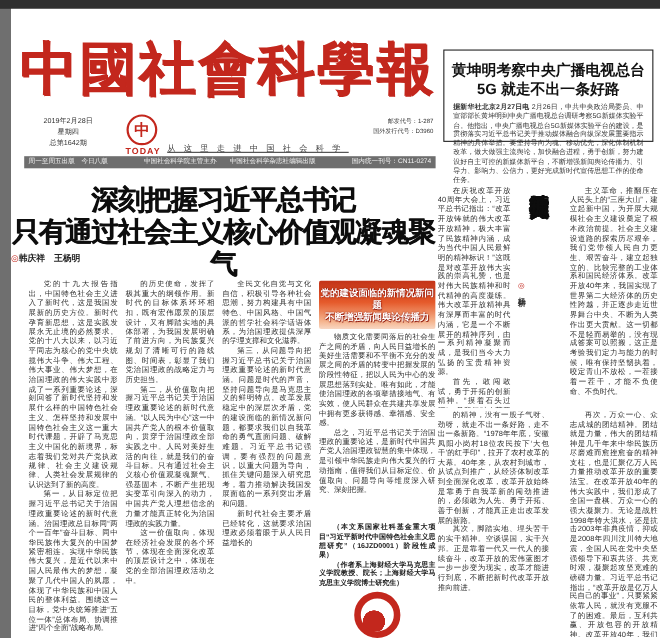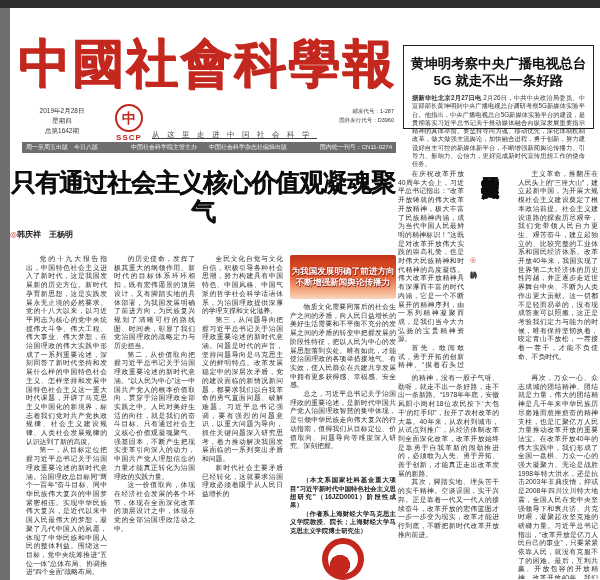--- a/index.html
+++ b/index.html
@@ -76,21 +76,21 @@
   <div class="abs mast-title">中國社會科學報</div>
 
   <div class="abs date-block">
     <div>2019年2月28日</div>
     <div>星期四</div>
     <div>总第1642期</div>
   </div>
 
   <div class="abs logo-wrap">
     <div class="logo-circle">中</div>
-    <div class="logo-sscp">SSCP</div>
+    <div class="logo-sscp">TODAY</div>
   </div>
 
   <div class="abs eng-block">
     <div class="slogan">从这里走进中国社会科学</div>
   </div>
 
   <div class="abs codes">
     <div>邮发代号：1-287</div>
     <div>国外发行代号：D3960</div>
   </div>
@@ -103,20 +103,21 @@
 
   <div class="abs news-box">
     <div class="news-h">
       <div>黄坤明考察中央广播电视总台</div>
       <div>5G 就走不出一条好路</div>
     </div>
     <p class="news-body"><span class="lead">据新华社北京2月27日电</span><span>  2月26日，中共中央政治局委员、中宣部部长黄坤明到中央广播电视总台调研考察5G新媒体实验平台。他指出，中央广播电视总台5G新媒体实验平台的建设，是贯彻落实习近平总书记关于推动媒体融合向纵深发展重要指示精神的具体举措。要坚持导向为魂、移动优先，深化体制机制改革，做大做强主流舆论，加快融合进程，勇于创新，努力建设好自主可控的新媒体新平台，不断增强新闻舆论传播力、引导力、影响力、公信力，更好完成新时代宣传思想工作的使命任务。</span></p>
   </div>
 
   <div class="abs main-h">
+    <div>深刻把握习近平总书记</div>
     <div>只有通过社会主义核心价值观凝魂聚气</div>
   </div>
   <div class="abs byline"><span class="dot">◎</span><span>韩庆祥　王杨明</span></div>
 
   <div class="abs col c1">
       <p>党的十九大报告指出，中国特色社会主义进入了新时代，这是我国发展新的历史方位。新时代孕育新思想，这是实践发展永无止境的必然要求。党的十八大以来，以习近平同志为核心的党中央统揽伟大斗争、伟大工程、伟大事业、伟大梦想，在治国理政的伟大实践中形成了一系列重要论述，深刻回答了新时代坚持和发展什么样的中国特色社会主义、怎样坚持和发展中国特色社会主义这一重大时代课题，开辟了马克思主义中国化的新境界，标志着我们党对共产党执政规律、社会主义建设规律、人类社会发展规律的认识达到了新的高度。</p>
       <p>第一，从目标定位把握习近平总书记关于治国理政重要论述的新时代意涵。治国理政总目标同“两个一百年”奋斗目标、同中华民族伟大复兴的中国梦紧密相连。实现中华民族伟大复兴，是近代以来中国人民最伟大的梦想，凝聚了几代中国人的夙愿，体现了中华民族和中国人民的整体利益。围绕这一目标，党中央统筹推进“五位一体”总体布局、协调推进“四个全面”战略布局。</p>
     </div>
   <div class="abs col c2">
       <p>的历史使命，发挥了极其重大的纲领作用。新时代的目标体系环环相扣，既有宏伟愿景的顶层设计，又有脚踏实地的具体部署，为我国发展明确了前进方向，为民族复兴规划了清晰可行的路线图、时间表，彰显了我们党治国理政的战略定力与历史担当。</p>
@@ -124,21 +125,21 @@
       <p>这一价值取向，体现在经济社会发展的各个环节，体现在全面深化改革的顶层设计之中，体现在党的全部治国理政活动之中。</p>
     </div>
   <div class="abs col c3">
       <p>全民文化自觉与文化自信，积极引导各种社会思潮，努力构建具有中国特色、中国风格、中国气派的哲学社会科学话语体系，为治国理政提供深厚的学理支撑和文化滋养。</p>
       <p>第三，从问题导向把握习近平总书记关于治国理政重要论述的新时代意涵。问题是时代的声音，坚持问题导向是马克思主义的鲜明特点。改革发展稳定中的深层次矛盾，党的建设面临的新情况新问题，都要求我们以自我革命的勇气直面问题、破解难题。习近平总书记强调，要有强烈的问题意识，以重大问题为导向，抓住关键问题深入研究思考，着力推动解决我国发展面临的一系列突出矛盾和问题。</p>
       <p>新时代社会主要矛盾已经转化，这就要求治国理政必须着眼于从人民日益增长的</p>
     </div>
 
   <div class="abs col c4">
     <div class="banner">
-      <div>为我国发展明确了前进方向</div>
+      <div>党的建设面临的新情况新问题</div>
       <div>不断增强新闻舆论传播力</div>
     </div>
     <div class="c4-text">
         <p>物质文化需要同落后的社会生产之间的矛盾，向人民日益增长的美好生活需要和不平衡不充分的发展之间的矛盾的转变中把握发展的阶段性特征，把以人民为中心的发展思想落到实处。唯有如此，才能使治国理政的各项举措接地气、有实效，使人民群众在共建共享发展中拥有更多获得感、幸福感、安全感。</p>
         <p>总之，习近平总书记关于治国理政的重要论述，是新时代中国共产党人治国理政智慧的集中体现，是引领中华民族走向伟大复兴的行动指南，值得我们从目标定位、价值取向、问题导向等维度深入研究、深刻把握。</p>
       </div>
     <div class="notes">
       <p>（本文系国家社科基金重大项目“习近平新时代中国特色社会主义思想研究”（16JZD0001）阶段性成果）</p>
       <p>（作者系上海财经大学马克思主义学院教授、院长；上海财经大学马克思主义学院博士研究生）</p>
     </div>

